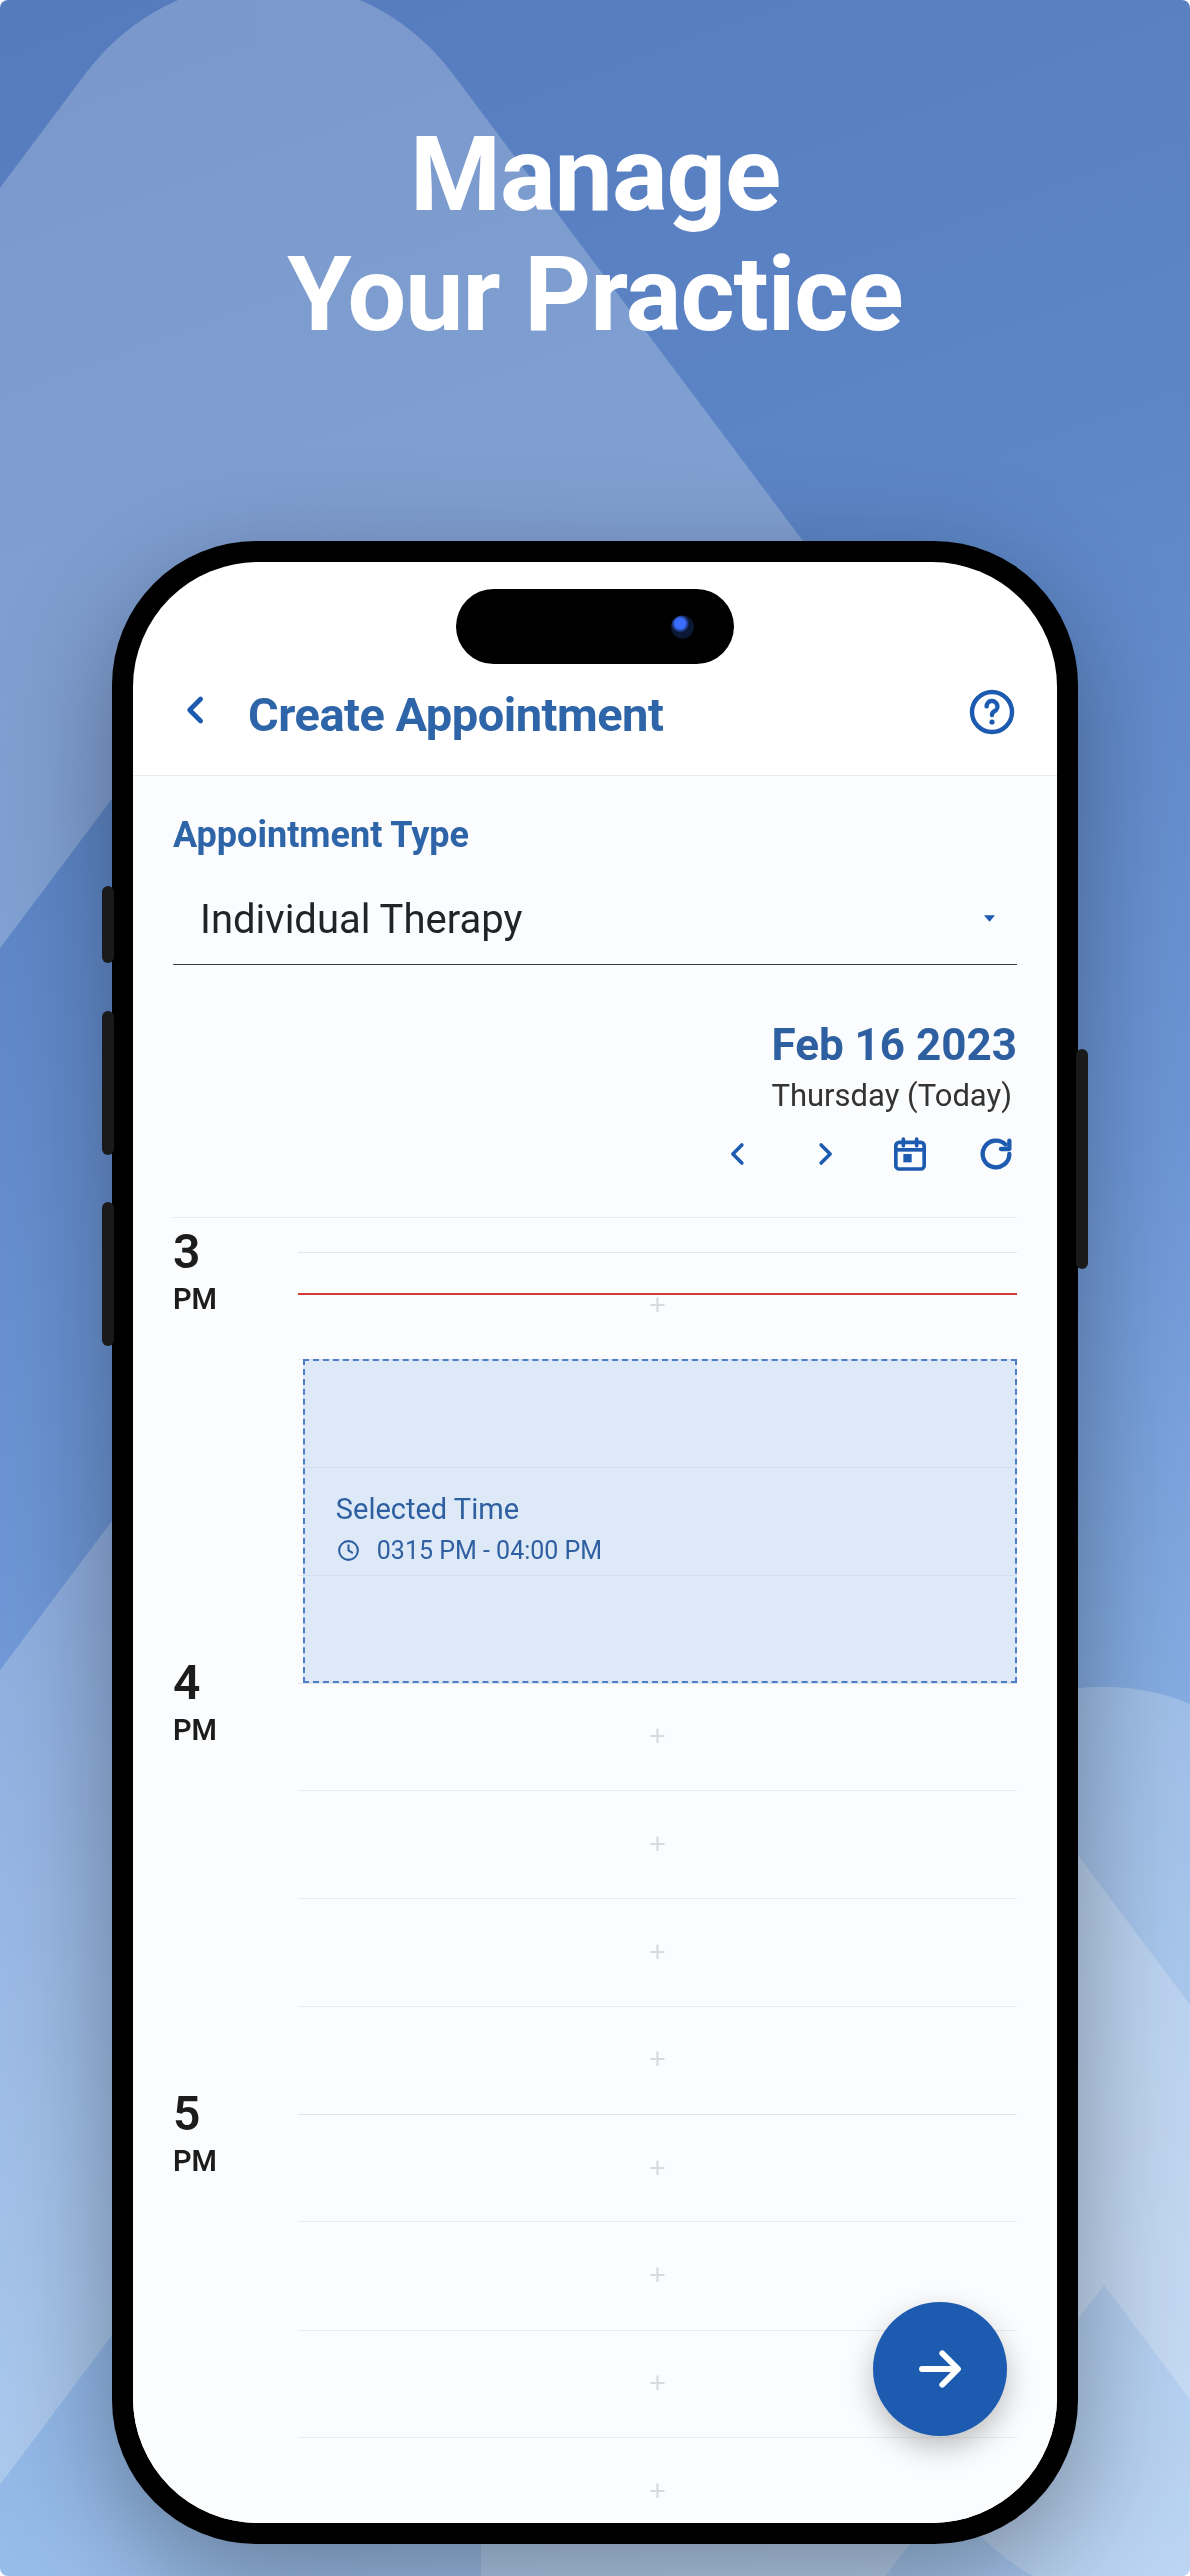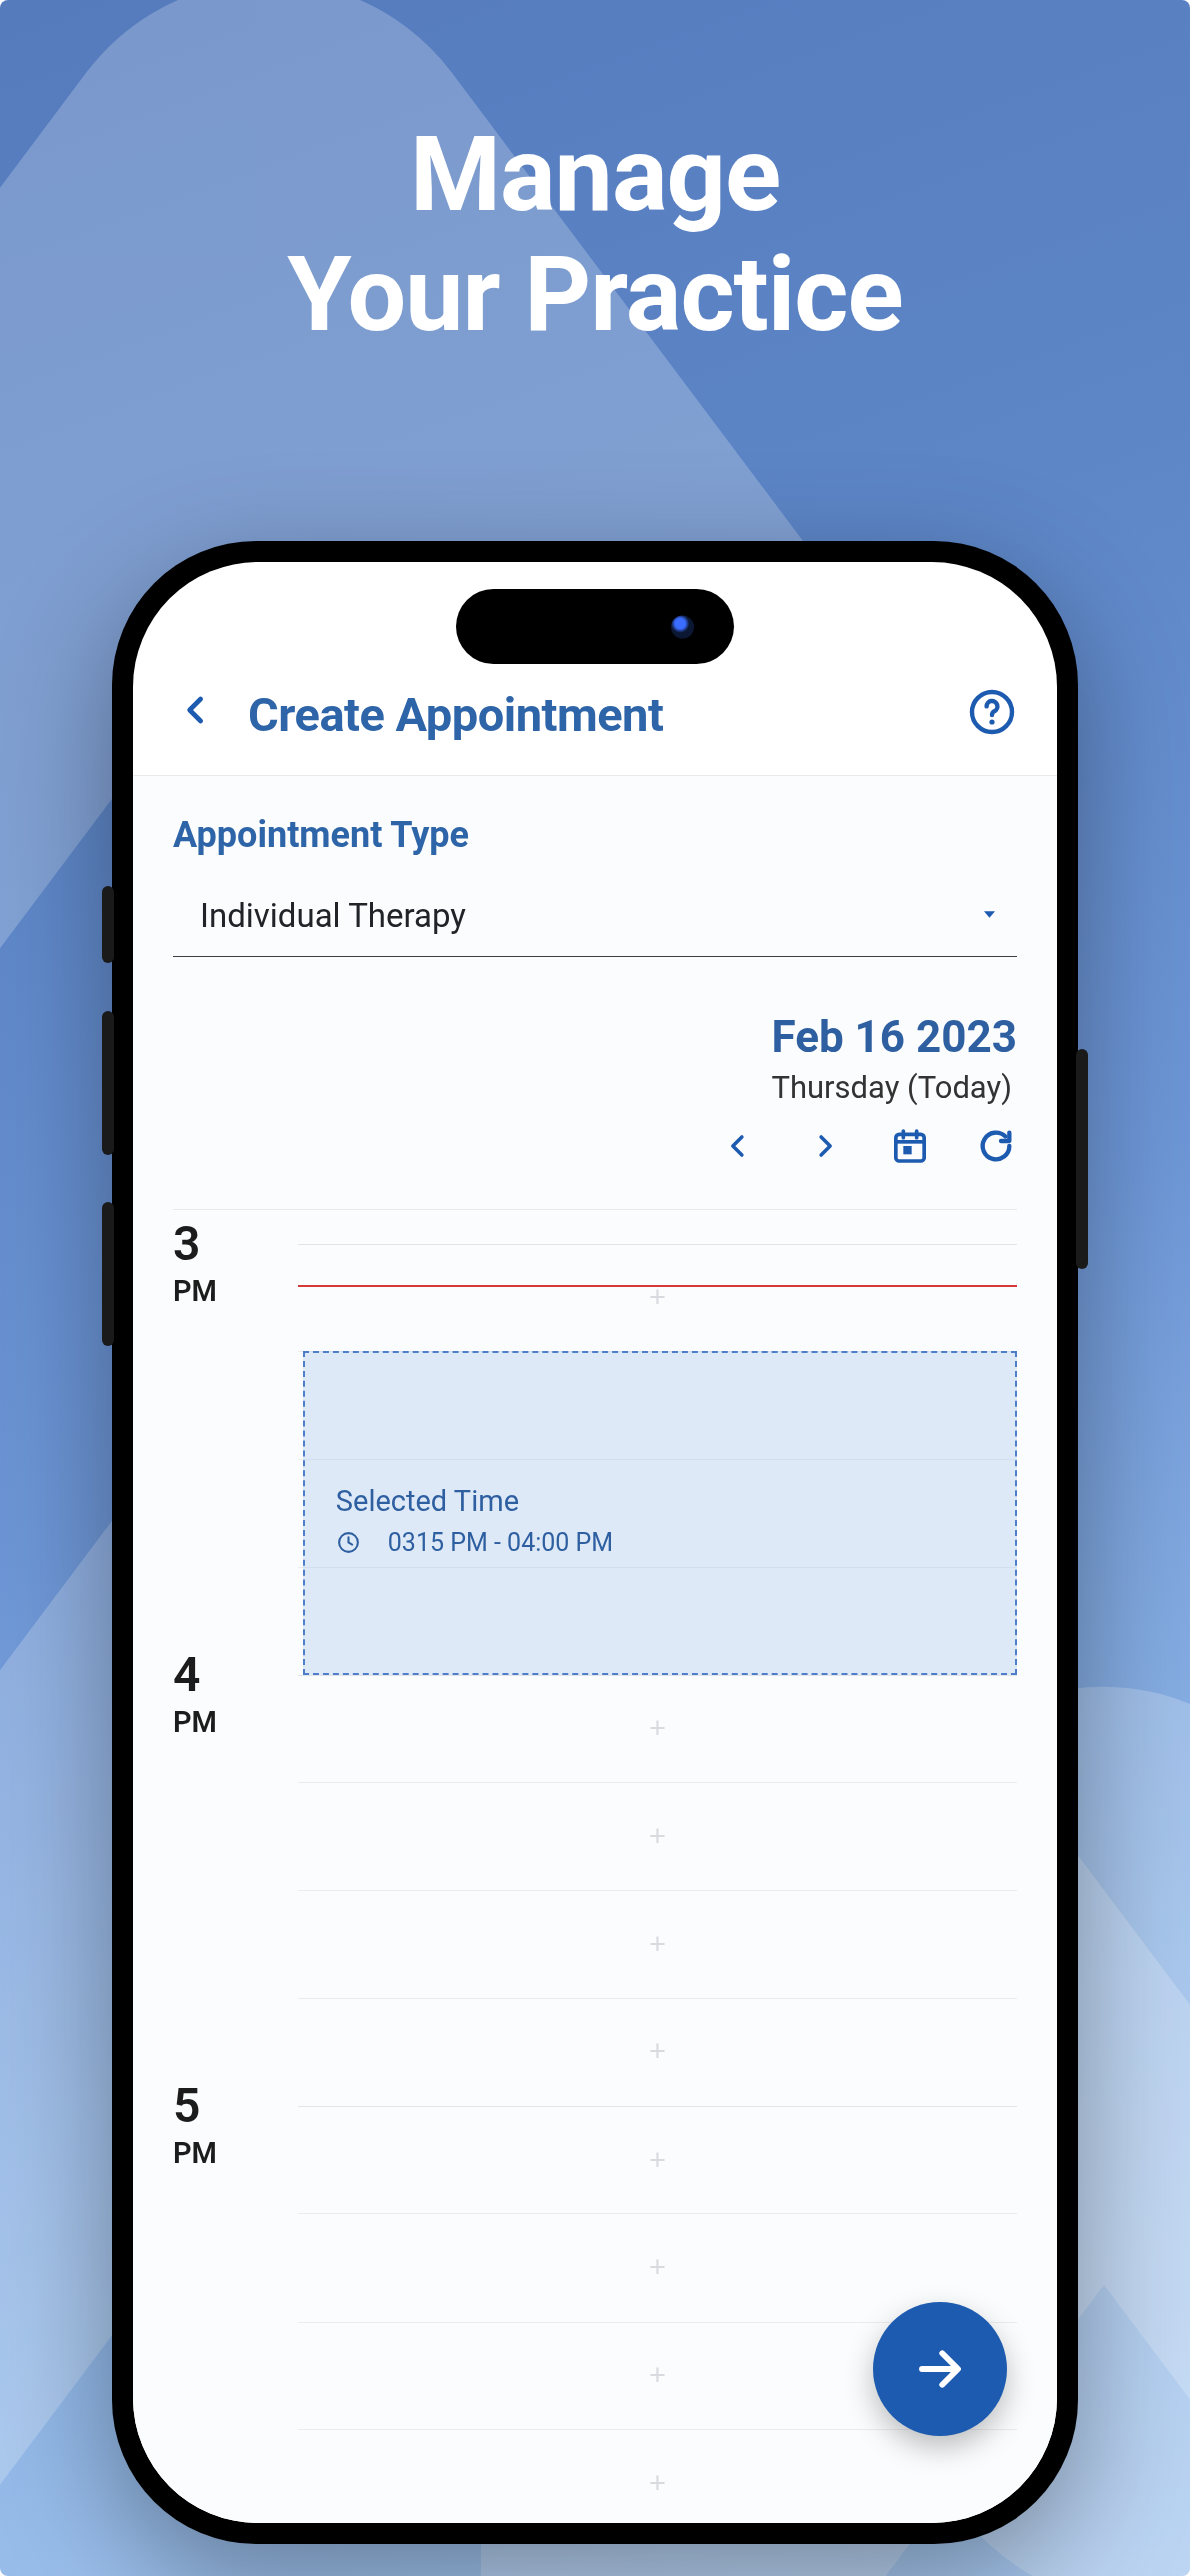--- a/index.html
+++ b/index.html
@@ -58,21 +58,21 @@
 
   
   .content { padding: 38px 40px 0 40px; background:#fbfcfd; height:calc(100% - 205px); position:relative; }
 
   .section-label { font-size:36px; font-weight:700; color:#2e64a8; margin-bottom:27px; }
 
   .select {
     display:flex; align-items:center; justify-content:space-between;
     padding: 13.4px 15.3px 21px 27px;
     border-bottom: 1.9px solid #3a3f45;
-    font-size:33px; color:#202428;
+    font-size:40px; color:#202428;
     margin-bottom:54px;
   }
   .select .caret { color:#1d5bb0; font-size:25px; }
 
   .date-row { display:flex; align-items:flex-end;flex-direction:column; }
   .date-block .date-main { font-size:44px; font-weight:700; color:#2e5fa0; }
   .date-block .date-sub  { font-size:31px; color:#333; margin-top:5.8px; }
   .date-actions { margin-left:auto; display:flex; align-items:center; gap:44px; padding-top:19px; color:#1d5bb0; }
   .date-actions .ic { width:42px; height:42px; display:flex; align-items:center; justify-content:center; }
 
@@ -97,21 +97,21 @@
   }
 
   .now-line { position:absolute; left:0; right:0; height:0; border-top:2.9px solid #d53a3a; }
 
   .selected-block {
     position:absolute; left:4.8px; right:0;
     border:2.9px dashed #4e7ec9; background:rgba(120,170,230,.22);
     padding:27px 31px;
   }
   .selected-block .t1 { color:#2e5fa0; font-size:29px; font-weight:400; margin-bottom:9.6px; margin-top:104px; }
-  .selected-block .t2 { color:#2e5fa0; font-size:25px; display:flex; align-items:center; gap:27px; }
+  .selected-block .t2 { color:#2e5fa0; font-size:25px; display:flex; align-items:center; gap:16px; }
 
   .fab {
     position:absolute; right:50px; bottom:96px;
     width:134px; height:134px; border-radius:50%;
     background:#1d5bb0; color:#fff;
     display:flex; align-items:center; justify-content:center;
     box-shadow:0 11.5px 29px rgba(0,0,0,.25);
   }
 </style>
 </head>

